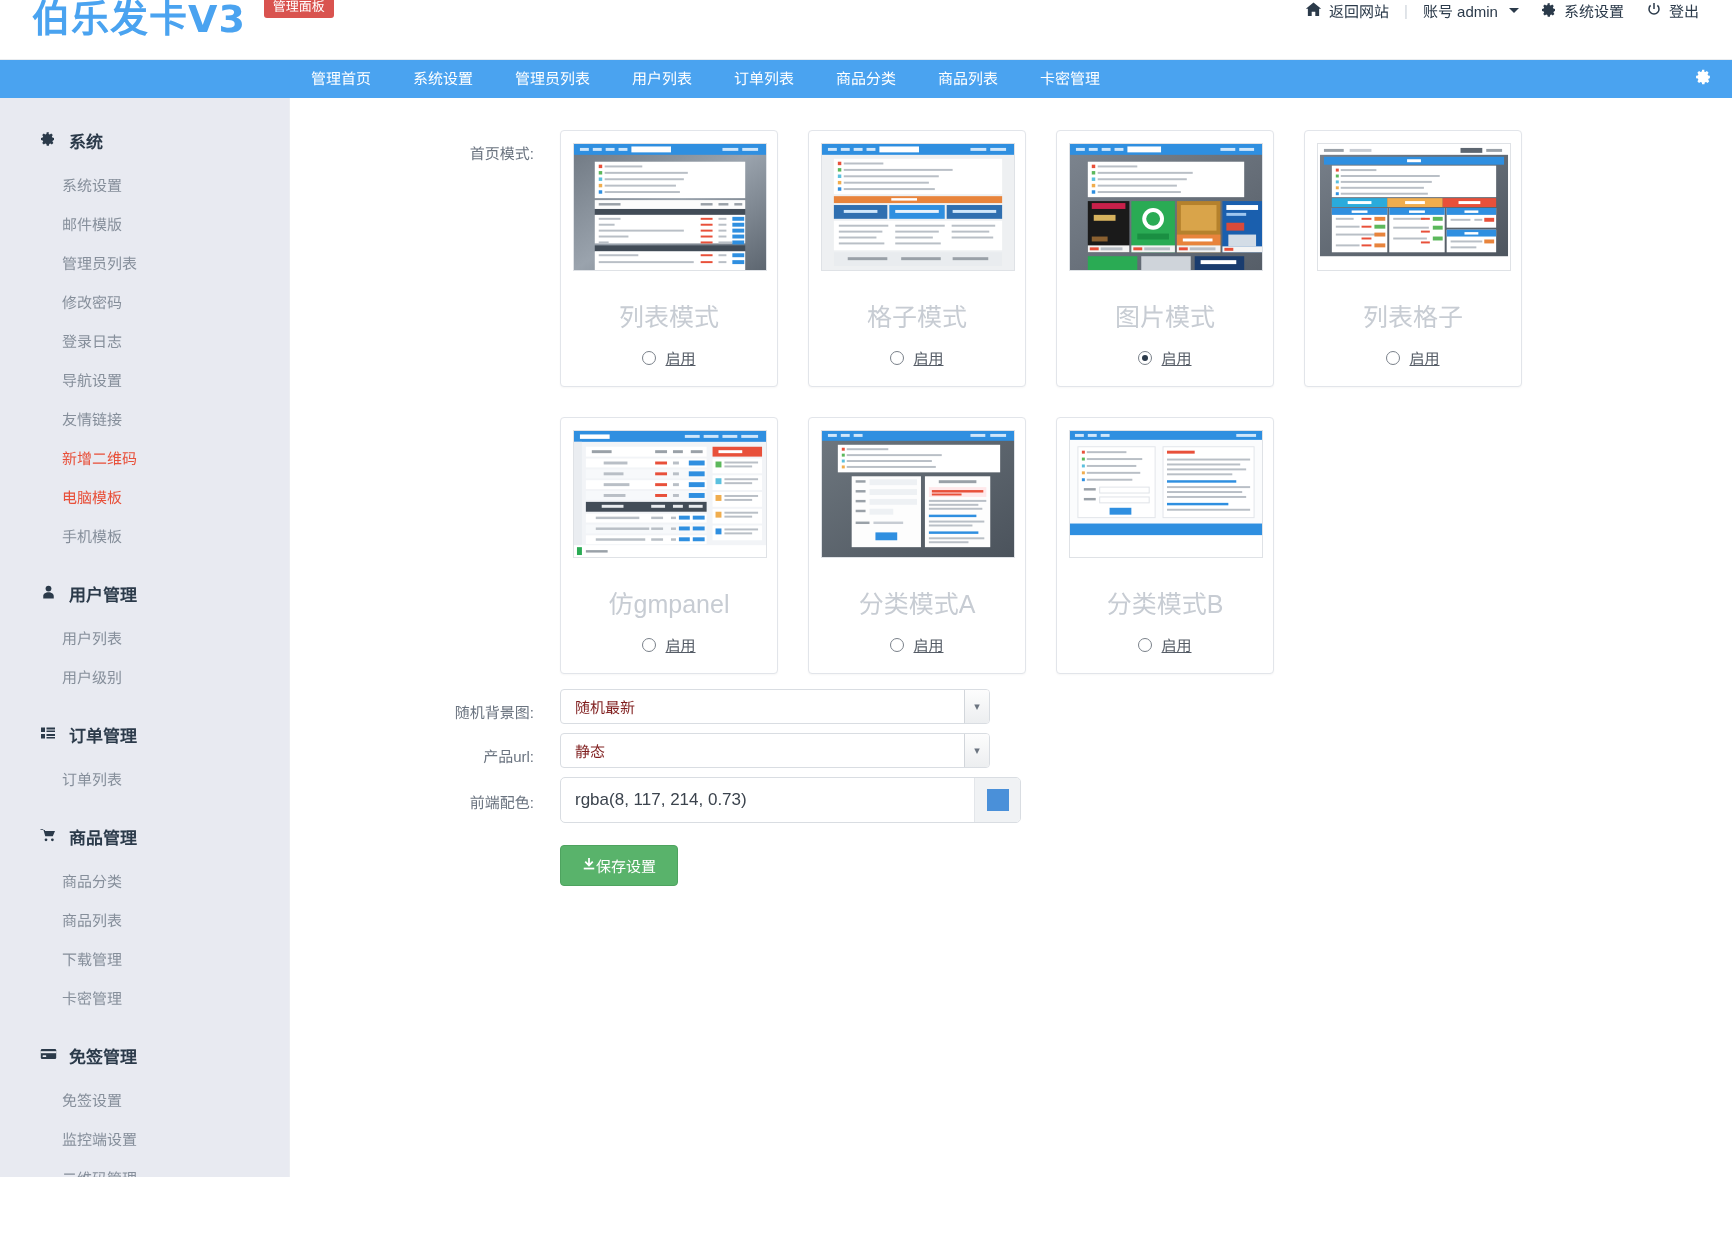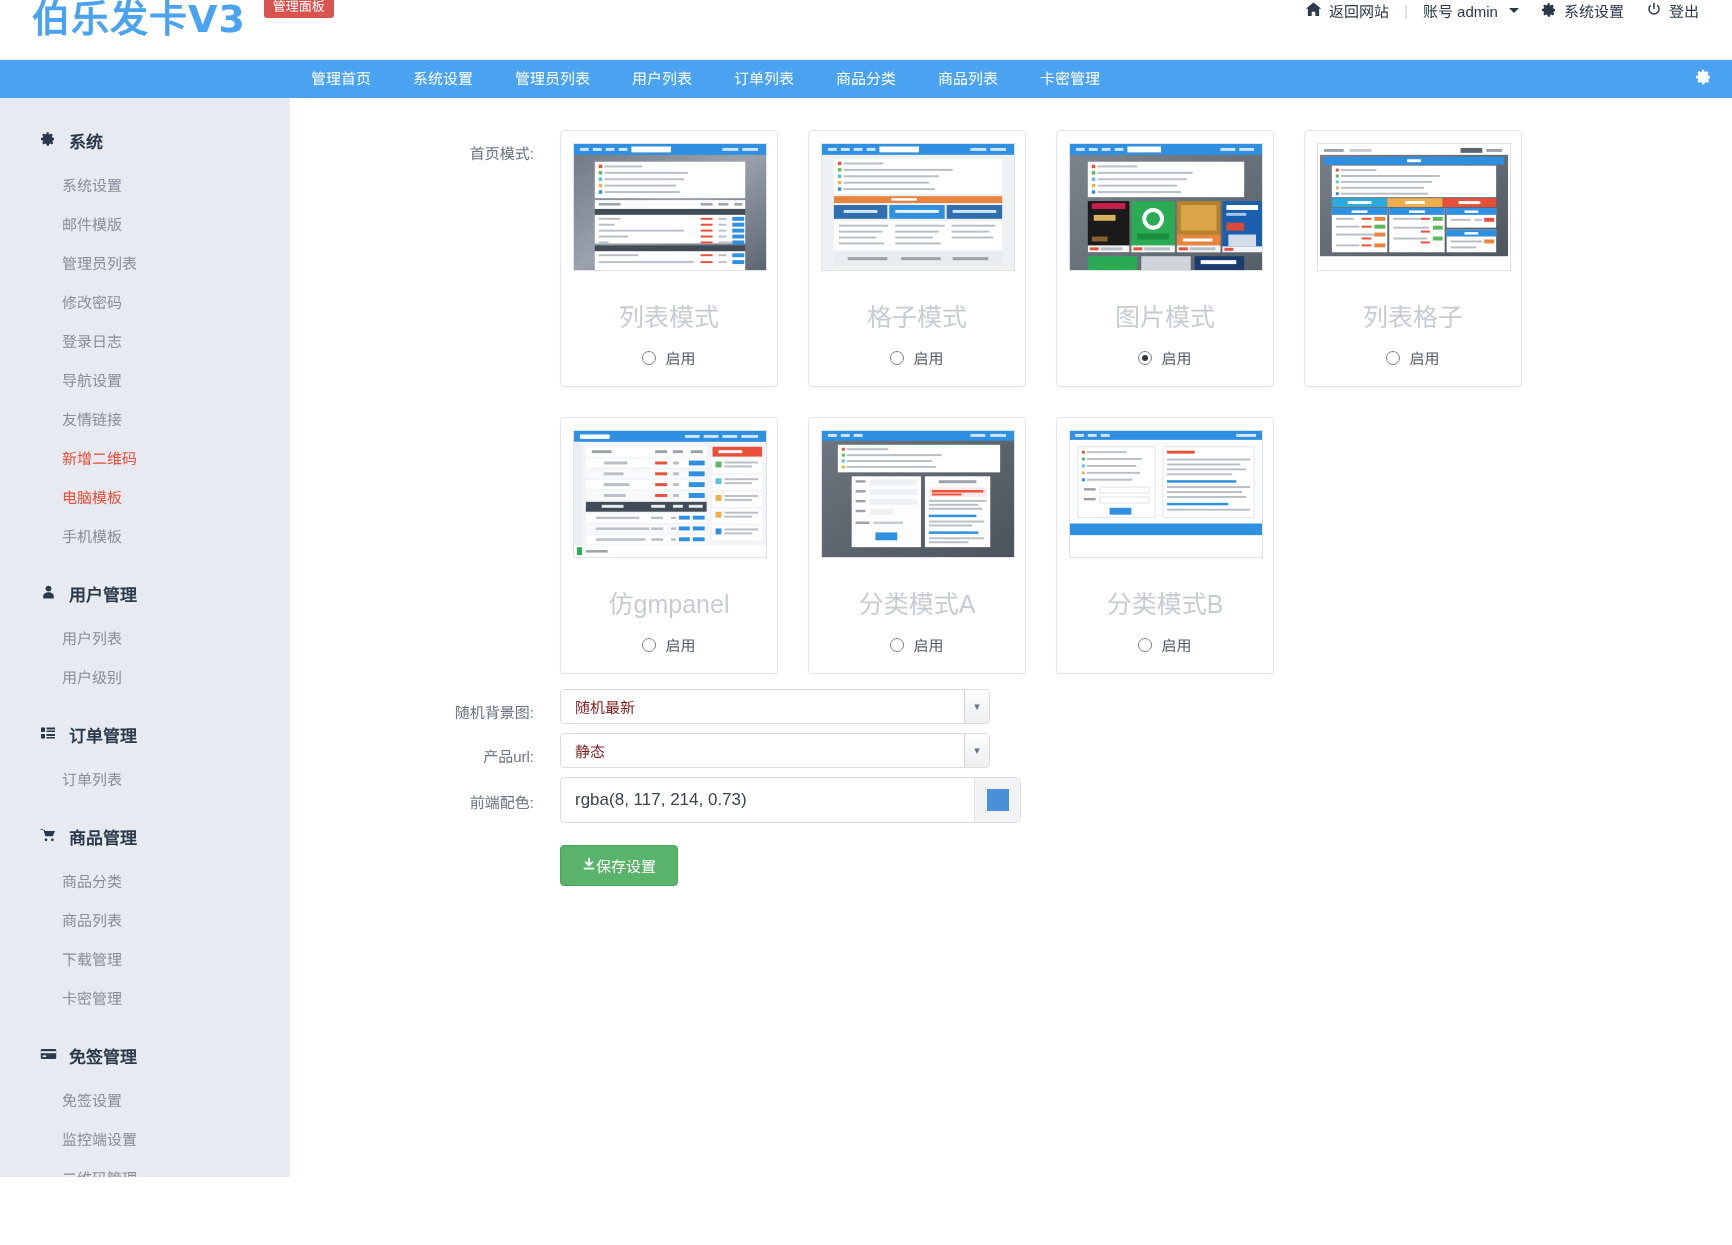--- a/index.html
+++ b/index.html
@@ -179,20 +179,21 @@
     white-space: nowrap;
     overflow: hidden;
   }
   .card-radio {
     display: flex;
     align-items: center;
     justify-content: center;
     gap: 9px;
     font-size: 15px;
     color: #555c66;
+    text-decoration: underline;
   }
   .radio {
     width: 14px; height: 14px;
     border: 1px solid #7a818a;
     border-radius: 50%;
     display: inline-block;
     position: relative;
     background: #fff;
     flex: 0 0 14px;
   }

